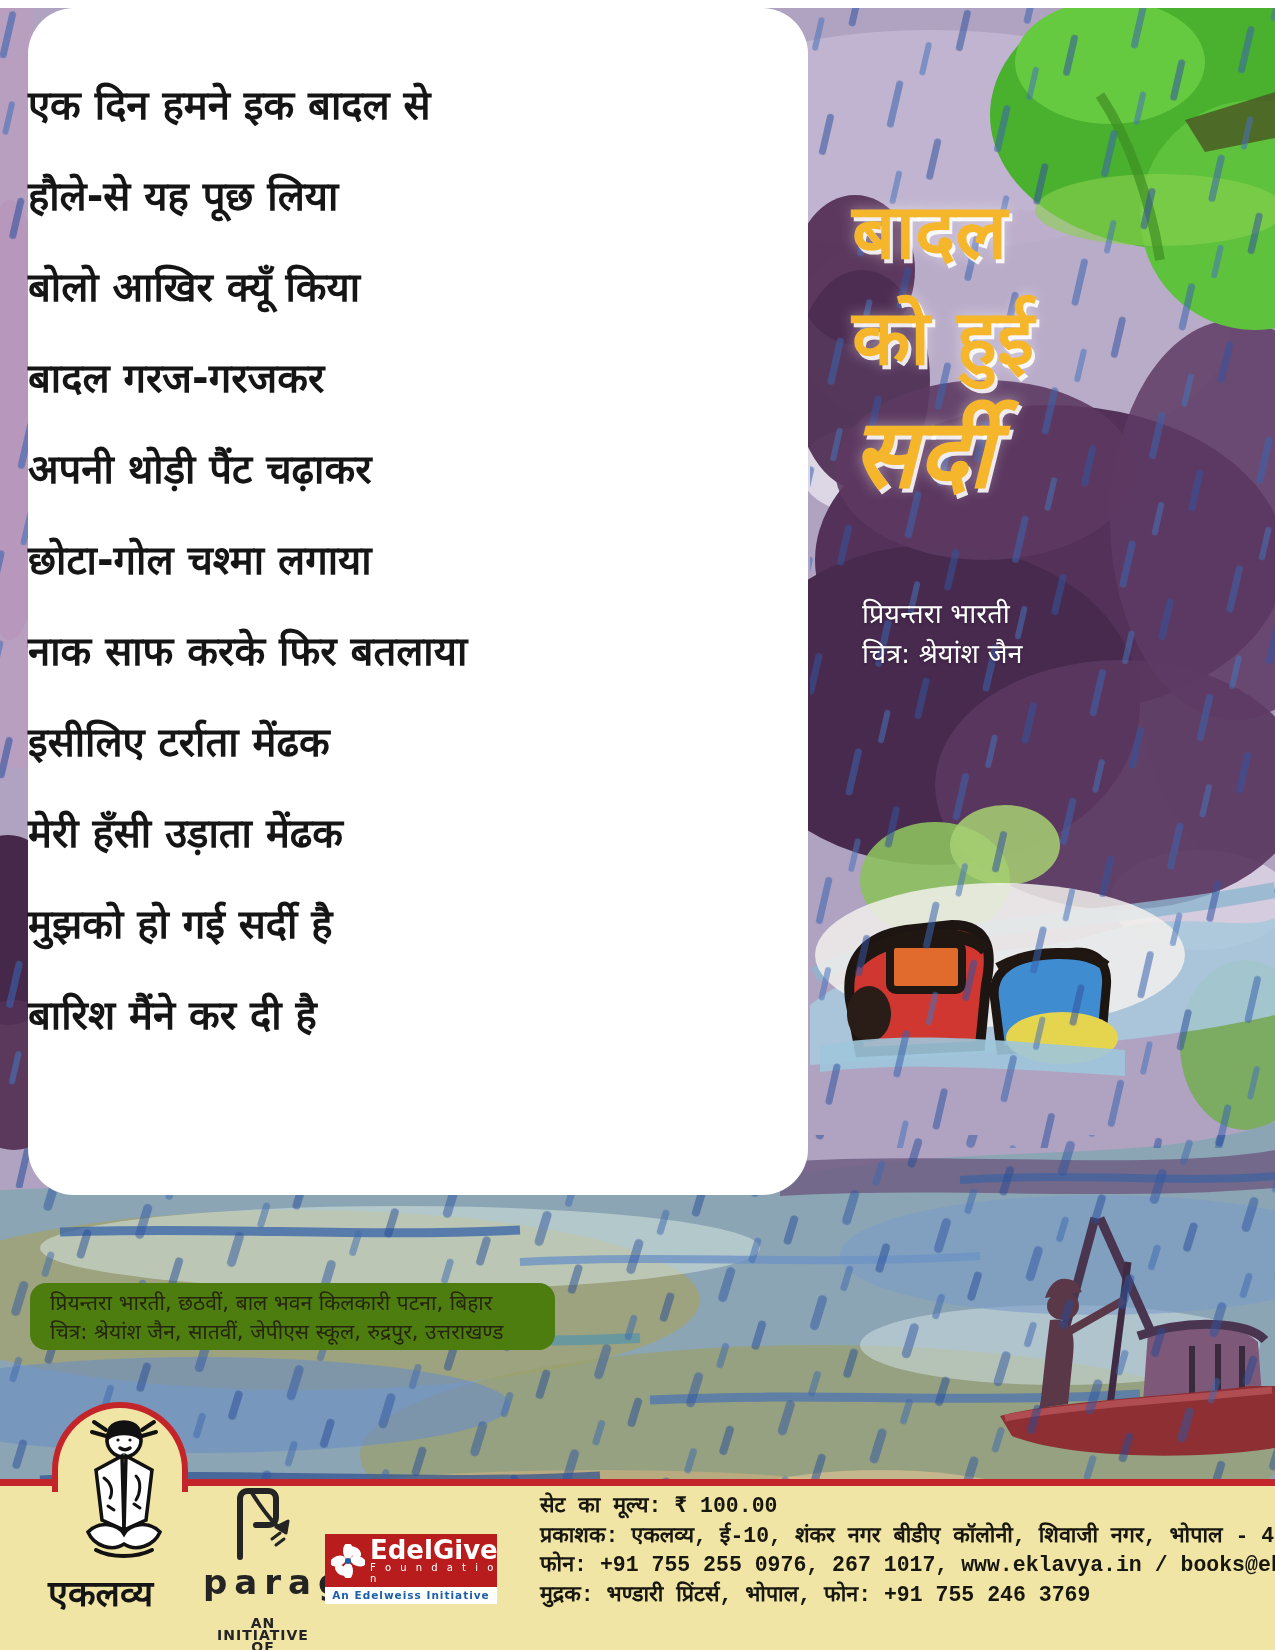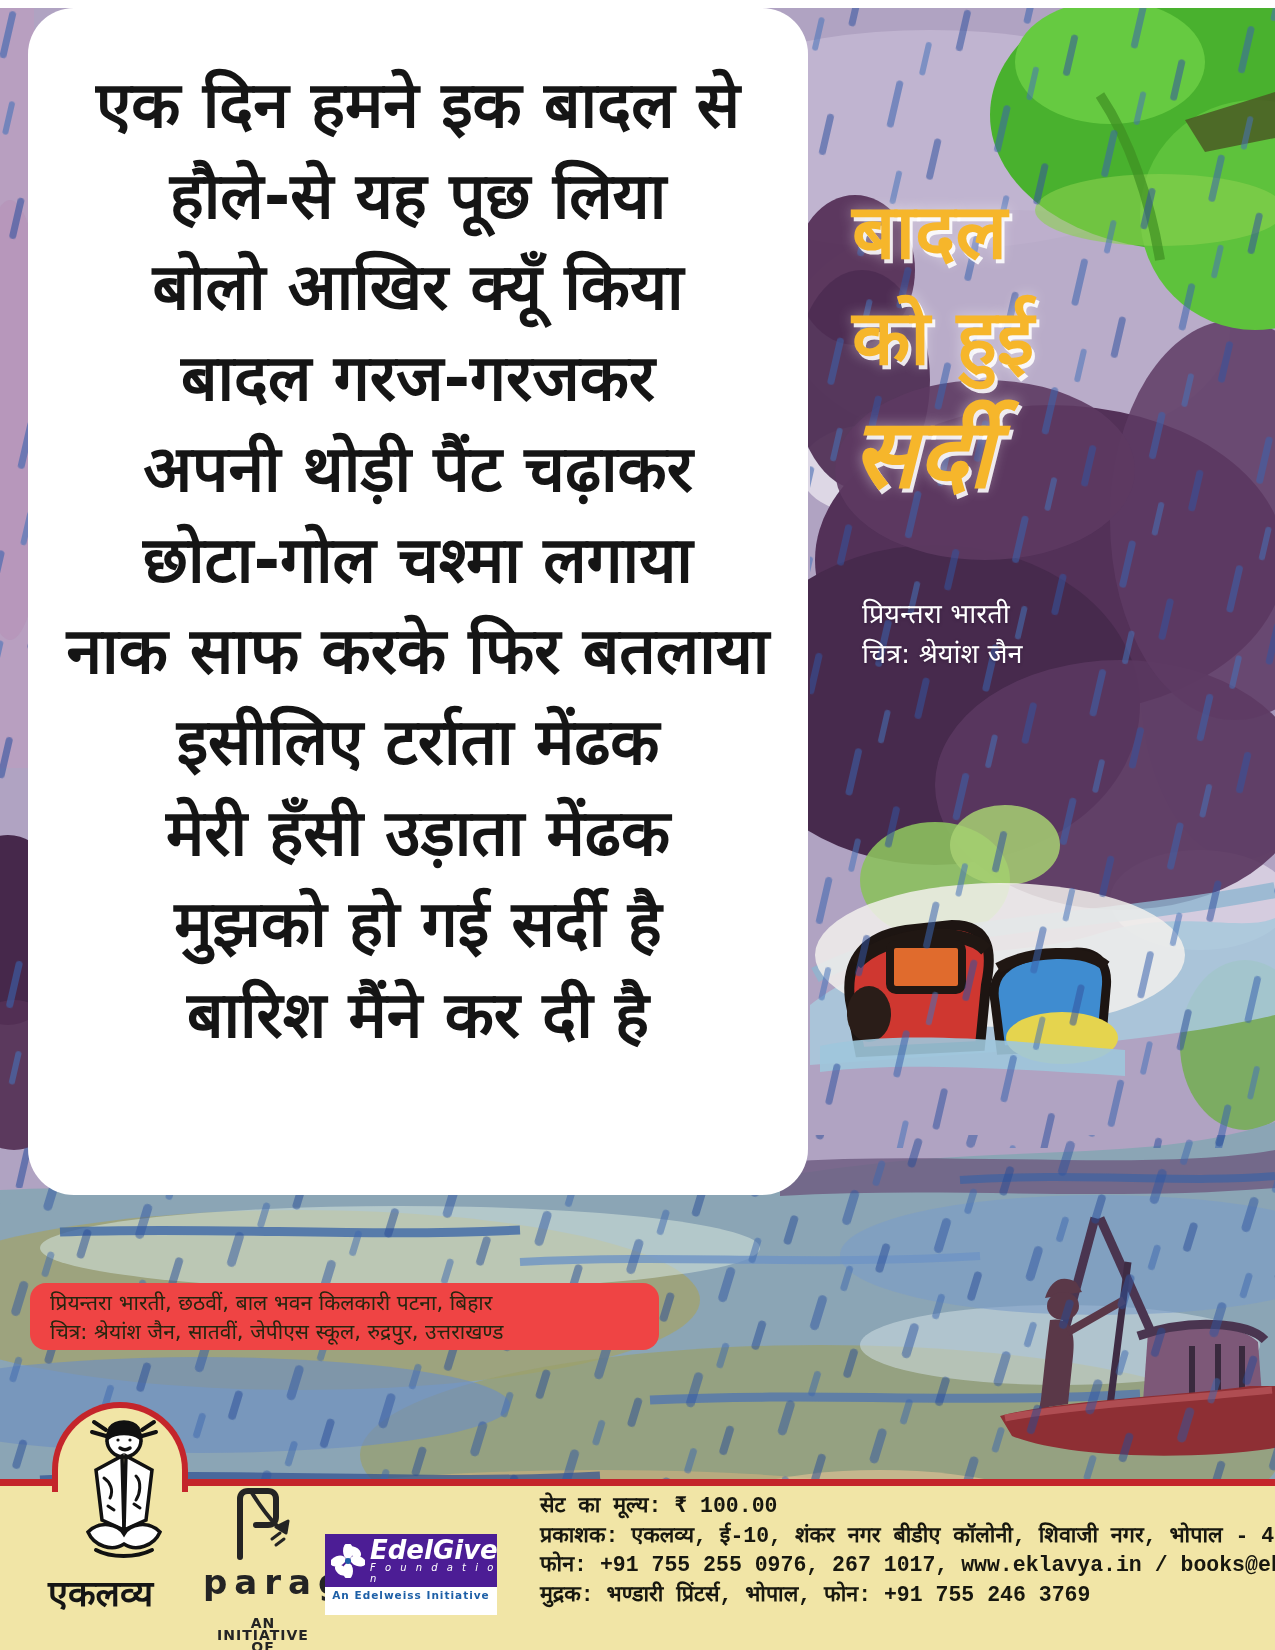--- a/index.html
+++ b/index.html
@@ -3,59 +3,59 @@
 <meta charset="utf-8">
 <style>
   html,body{margin:0;padding:0;}
   .page{position:relative;width:1275px;height:1650px;background:#ffffff;overflow:hidden;
         font-family:"DejaVu Sans",sans-serif;}
   .painting{position:absolute;left:0;top:0;width:1275px;height:1650px;display:block;}
 
   
   .poem-box{position:absolute;left:28px;top:8px;width:780px;height:1187px;background:#ffffff;
             border-radius:46px;padding-top:52px;box-sizing:border-box;z-index:3;}
-  .poem-line{height:91px;line-height:91px;text-align:center;font-size:64px;font-weight:bold;
+  .poem-line{height:91px;line-height:91px;text-align:left;font-size:40px;font-weight:bold;
              color:#151515;white-space:nowrap;}
 
   
   .title-block{position:absolute;left:852px;top:182px;width:300px;z-index:3;
                color:#f6b62b;font-weight:bold;
                text-shadow:3px 4px 0 rgba(255,255,255,0.88),0 0 14px rgba(255,255,255,0.45);}
   .title-l1{font-size:76px;line-height:100px;}
   .title-l2{font-size:76px;line-height:112px;}
   .title-l3{font-size:96px;line-height:120px;font-style:italic;}
 
   
   .author-block{position:absolute;left:862px;top:594px;width:280px;z-index:3;color:#ffffff;
                 font-size:27px;line-height:40px;text-shadow:0 1px 3px rgba(40,20,50,.55);}
 
   
-  .credit-bar{position:absolute;left:30px;top:1283px;width:629px;height:67px;background:#ef4444;
+  .credit-bar{position:absolute;left:30px;top:1283px;width:525px;height:67px;background:#4d7c0f;
               border-radius:16px;z-index:3;box-sizing:border-box;padding:6px 16px 0 20px;
               color:#26260f;font-size:21px;line-height:29px;white-space:nowrap;}
 
   
   .footer-red-line{position:absolute;left:0;top:1479px;width:1275px;height:7px;background:#c4252b;z-index:4;}
   .footer-bar{position:absolute;left:0;top:1486px;width:1275px;height:164px;background:#f1e5a6;z-index:4;}
   .arch{position:absolute;left:52px;top:1402px;width:136px;height:90px;background:#f1e5a6;
         border:6px solid #c4252b;border-bottom:none;border-radius:74px 74px 0 0;z-index:5;box-sizing:border-box;}
   .eklavya-girl{position:absolute;left:66px;top:1412px;width:116px;height:158px;z-index:6;}
   .eklavya-label{position:absolute;left:48px;top:1568px;width:150px;text-align:left;z-index:6;
                  font-size:36px;font-weight:bold;color:#151515;}
   .parag-block{position:absolute;left:203px;top:1487px;width:120px;z-index:6;text-align:center;color:#242424;}
   .parag-glyph{width:62px;height:74px;display:block;margin:0 auto;}
   .parag-label{font-size:34px;font-weight:bold;letter-spacing:7px;line-height:38px;margin-top:2px;}
   .parag-sub{font-size:14px;font-weight:bold;letter-spacing:1px;line-height:12px;margin-top:16px;}
   .edelgive-block{position:absolute;left:325px;top:1534px;width:172px;z-index:6;}
-  .edelgive-box{background:#4c1d95;height:53px;display:flex;align-items:center;padding:0 6px;box-sizing:border-box;font-style:italic;}
+  .edelgive-box{background:#b91c1c;height:53px;display:flex;align-items:center;padding:0 6px;box-sizing:border-box;}
   .edelgive-flower{width:34px;height:34px;flex:0 0 auto;margin-right:5px;}
   .edelgive-name{color:#ffffff;font-size:26px;font-weight:bold;line-height:24px;}
   .edelgive-sub{color:#ffffff;font-size:10px;letter-spacing:3px;line-height:11px;}
   .edelgive-tagline{background:#ffffff;color:#1d5fa7;font-size:10.5px;font-weight:bold;letter-spacing:1px;
-                    text-align:center;padding:2px 0 14px;}
+                    text-align:center;padding:2px 0 3px;}
 
   .publisher-block{position:absolute;left:540px;top:1492px;width:720px;z-index:6;color:#17170f;
                    font-size:21.5px;font-weight:bold;line-height:29.5px;white-space:nowrap;font-family:Liberation Mono, monospace;}
 </style>
 </head>
 <body>
 
 <div class="page">
 
   <svg class="painting" viewBox="0 0 1275 1650" xmlns="http://www.w3.org/2000/svg">

